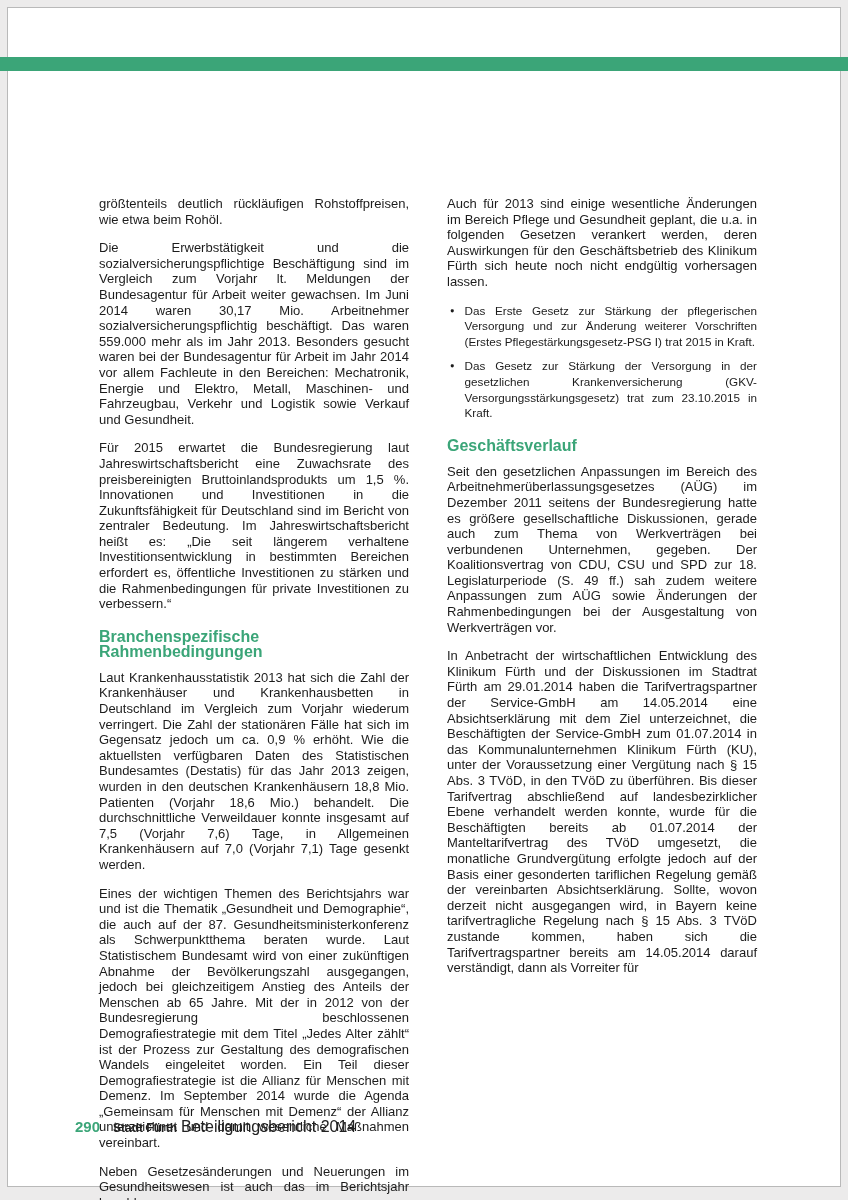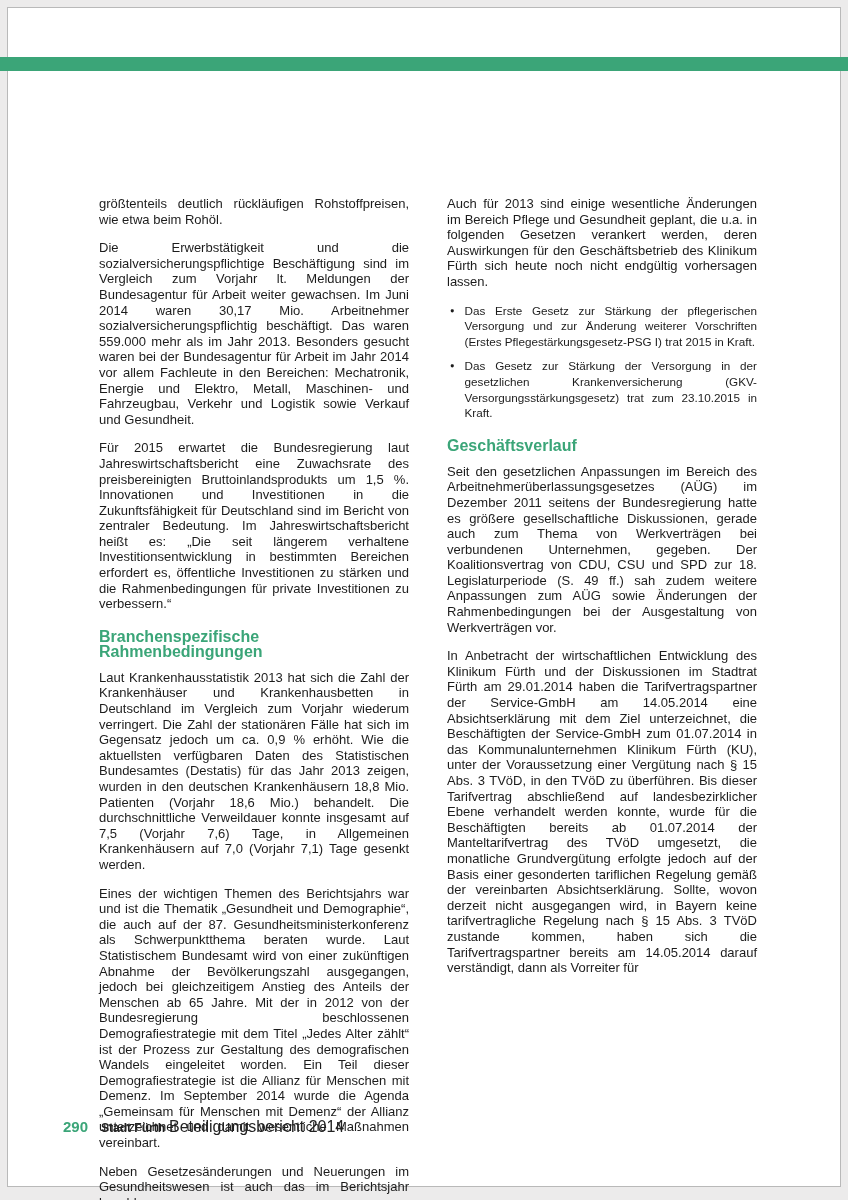--- a/index.html
+++ b/index.html
@@ -68,21 +68,21 @@
     color:var(--ink);
   }
   .bullet-text{
     flex:1 1 auto;
     font-size:11.7px;
     line-height:15.6px;
     text-align:justify;
   }
   .footer{
     position:absolute;
-    left:63px;top:1118px;
+    left:75px;top:1118px;
     display:flex;
     align-items:baseline;
     z-index:3;
   }
   .page-number{
     color:var(--accent);
     font-weight:bold;
     font-size:15px;
     margin-right:13px;
   }

